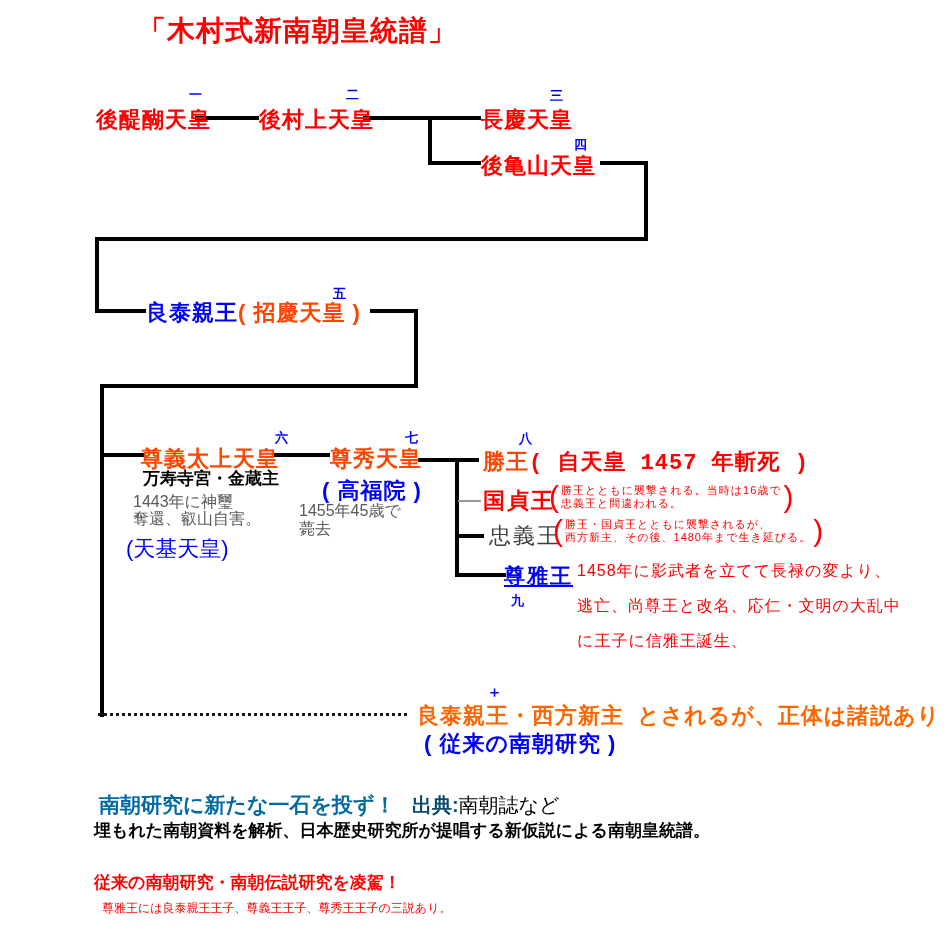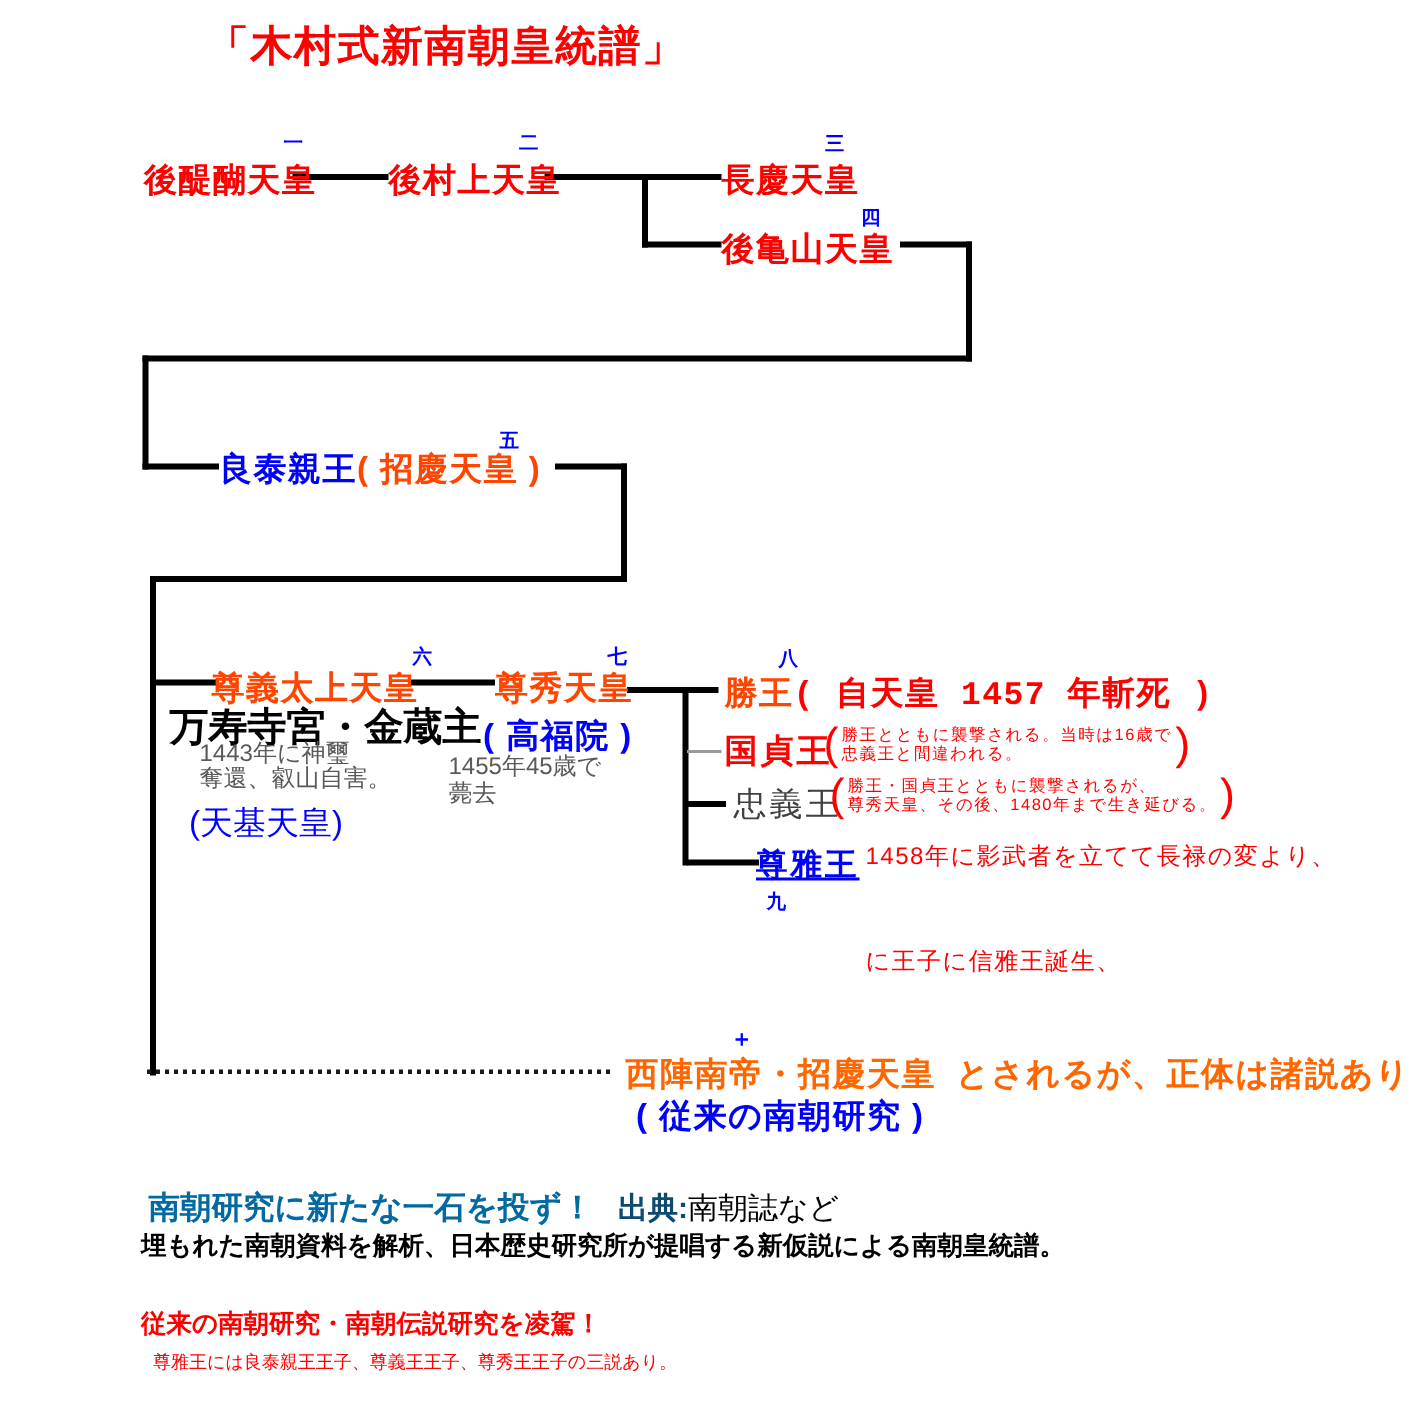--- a/index.html
+++ b/index.html
@@ -73,21 +73,21 @@
   <div class="node red" style="left:96px;top:105px;">後醍醐天皇</div>
   <div class="node red" style="left:259px;top:105px;">後村上天皇</div>
   <div class="node red" style="left:481px;top:105px;">長慶天皇</div>
   <div class="node red" style="left:481px;top:151px;">後亀山天皇</div>
 
   <div class="node" style="left:146px;top:298px;">
     <span class="blue">良泰親王</span><span class="orange">( 招慶天皇 )</span>
   </div>
 
   <div class="node orange" style="left:141px;top:444px;">尊義太上天皇</div>
-  <div class="abs" style="left:113px;top:467px;color:#000;font-weight:bold;font-size:26px;">万寿寺宮・金蔵主</div>
+  <div class="abs" style="left:143px;top:467px;color:#000;font-weight:bold;font-size:17px;">万寿寺宮・金蔵主</div>
   <div class="gray-note" style="left:133px;top:492px;">1443年に神璽</div>
   <div class="gray-note" style="left:133px;top:509px;">奪還、叡山自害。</div>
   <div class="abs blue" style="left:126px;top:534px;font-size:22px;font-weight:500;">(天基天皇)</div>
 
   <div class="node orange" style="left:330px;top:444px;">尊秀天皇</div>
   <div class="node blue" style="left:322px;top:476px;">( 高福院 )</div>
   <div class="gray-note" style="left:299px;top:501px;">1455年45歳で</div>
   <div class="gray-note" style="left:299px;top:519px;">薨去</div>
 
   <div class="node" style="left:483px;top:447px;font-family:Liberation Mono, monospace;">
@@ -102,31 +102,32 @@
       <span>忠義王と間違われる。</span>
     </span>
     <span class="paren">)</span>
   </div>
 
   <div class="node" style="left:489px;top:521px;color:#404040;letter-spacing:2px;font-weight:500;">忠義王</div>
   <div class="annot" style="left:553px;top:518px;">
     <span class="paren">(</span>
     <span class="lines">
       <span>勝王・国貞王とともに襲撃されるが、</span>
-      <span>尊秀天皇、その後、1480年まで生き延びる。</span>
+      <span>西方新主、その後、1480年まで生き延びる。</span>
     </span>
     <span class="paren">)</span>
   </div>
 
   <div class="node blue" style="left:504px;top:562px;font-size:21px;letter-spacing:2px;text-decoration:underline;">尊雅王</div>
   <div class="abs red" style="left:577px;top:561px;font-size:16px;letter-spacing:1px;">1458年に影武者を立てて長禄の変より、</div>
+  <div class="abs red" style="left:577px;top:596px;font-size:16px;letter-spacing:1px;">逃亡、尚尊王と改名、応仁・文明の大乱中</div>
   <div class="abs red" style="left:577px;top:631px;font-size:16px;letter-spacing:1px;">に王子に信雅王誕生、</div>
 
   <div class="node orange2" style="left:417px;top:701px;">
-    <span>西陣南帝・招慶天皇</span>
+    <span>良泰親王・西方新主</span>
     <span style="margin-left:6px;">とされるが、正体は諸説あり</span>
   </div>
   <div class="node blue" style="left:424px;top:729px;">( 従来の南朝研究 )</div>
 
   <div class="abs" style="left:99px;top:791px;">
     <span style="color:#0369a1;font-weight:bold;font-size:21px;">南朝研究に新たな一石を投ず！</span>
     <span style="color:#0c4a6e;font-weight:bold;font-size:20px;margin-left:12px;">出典:</span><span style="color:#000;font-size:20px;">南朝誌など</span>
   </div>
   <div class="abs" style="left:94px;top:819px;color:#000;font-size:17px;font-weight:600;">埋もれた南朝資料を解析、日本歴史研究所が提唱する新仮説による南朝皇統譜。</div>
   <div class="footer-red" style="left:94px;top:871px;">従来の南朝研究・南朝伝説研究を凌駕！</div>

